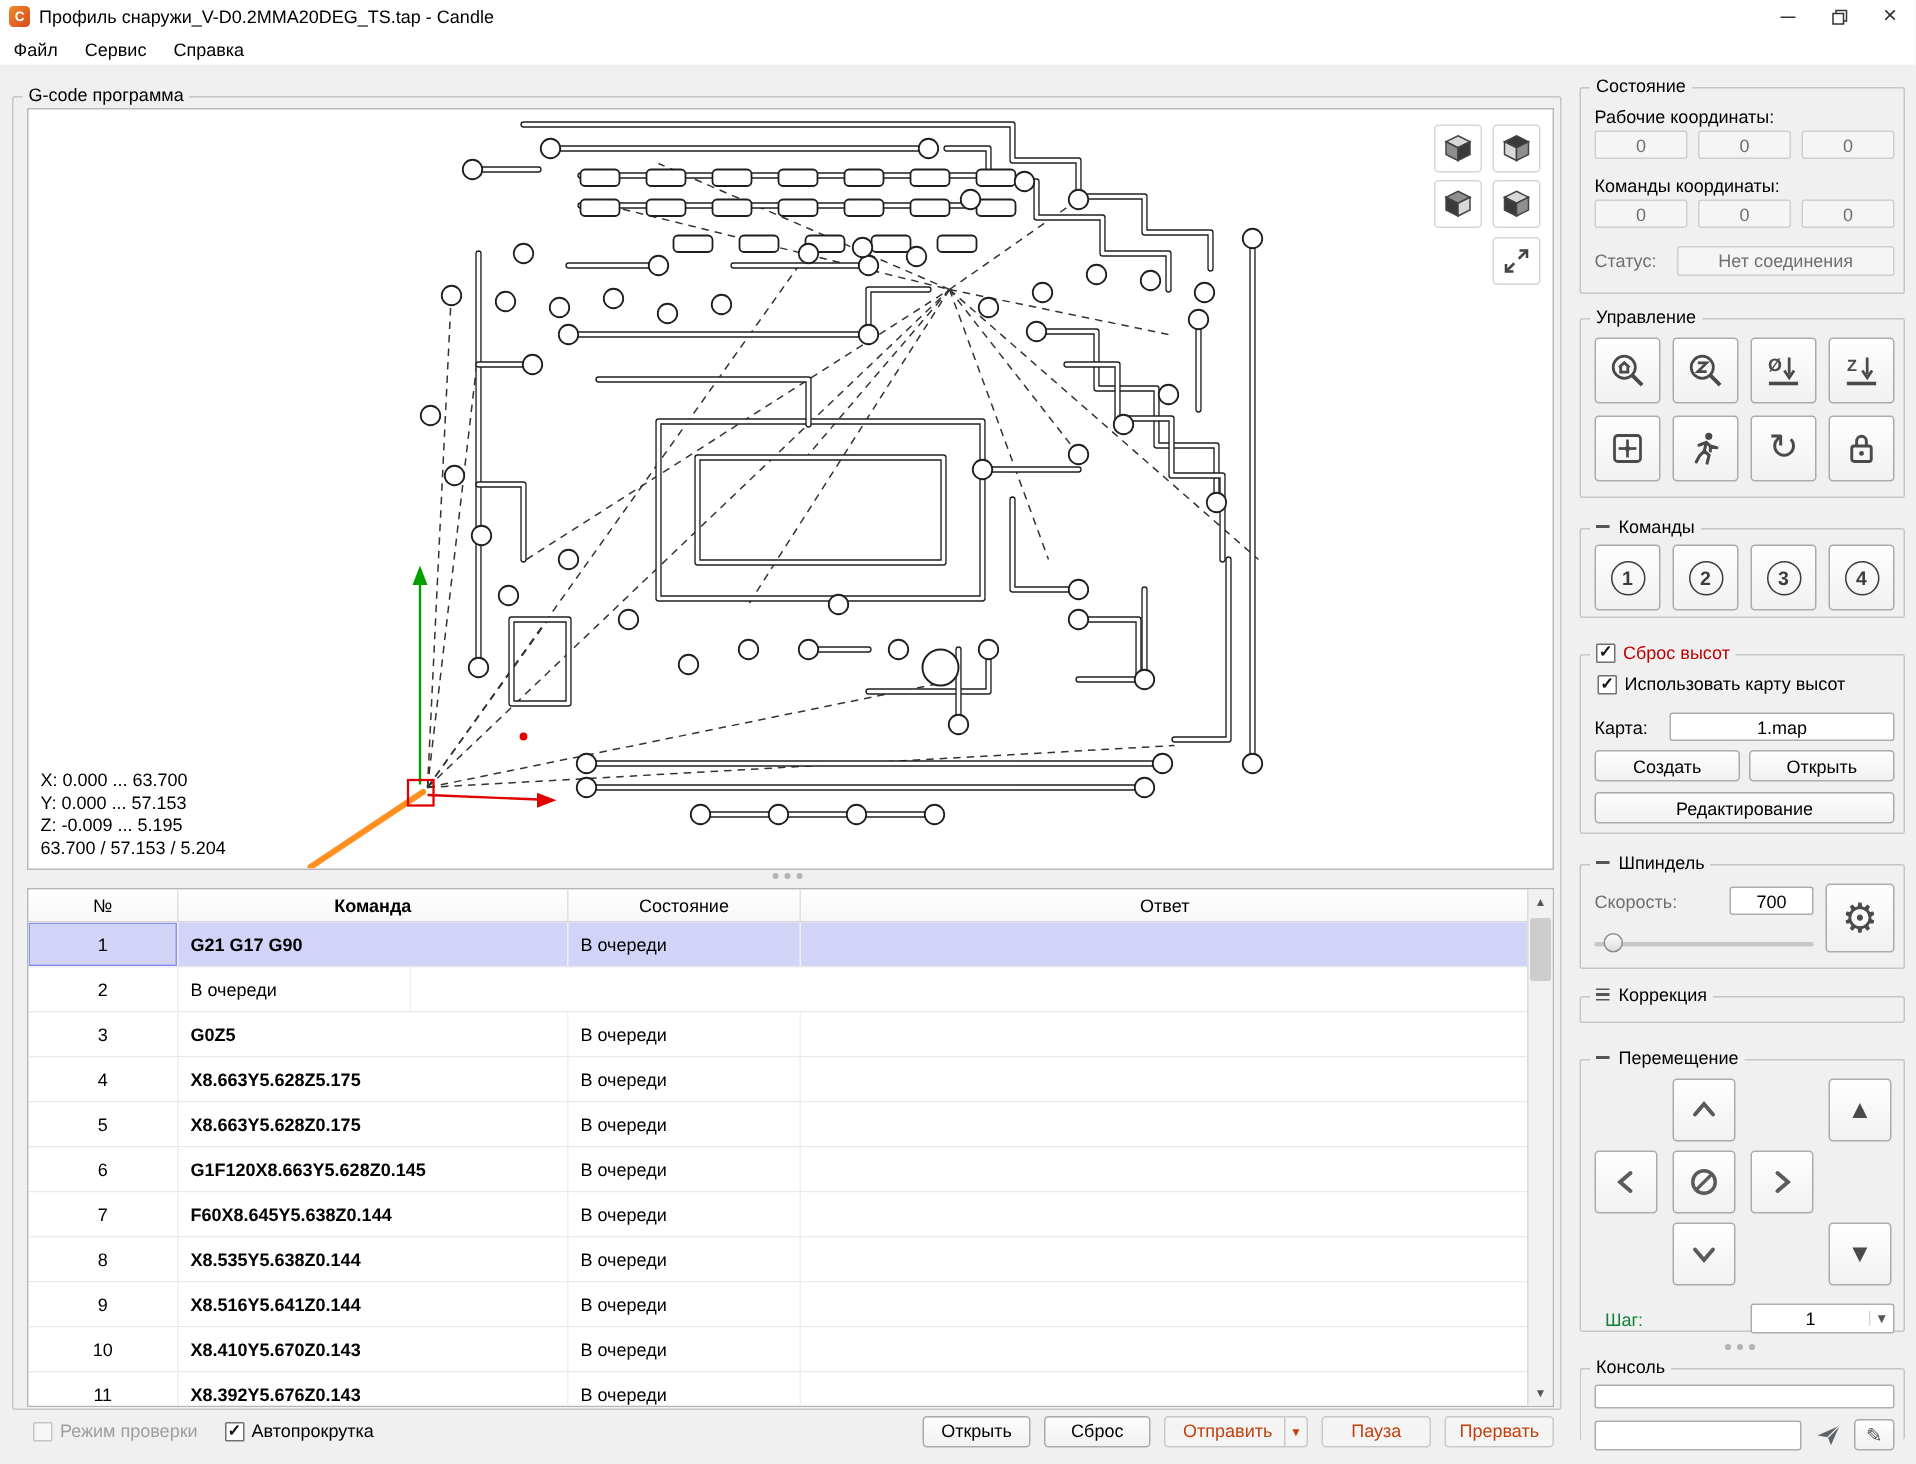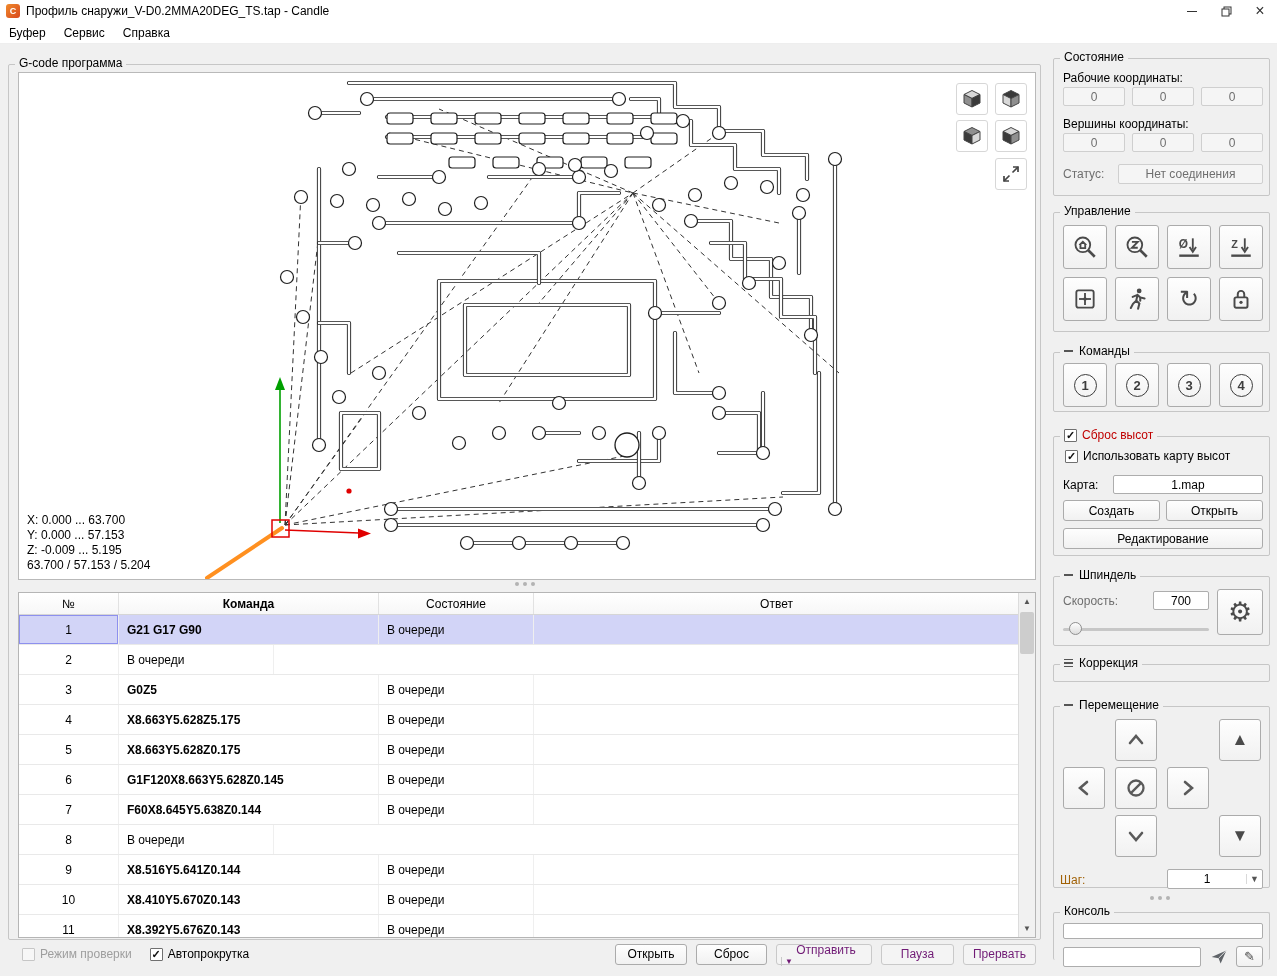--- a/index.html
+++ b/index.html
@@ -45,21 +45,21 @@
   .c-resp { width:486px; border-right:none; }
   .hc.c-n{width:100px}.hc.c-cmd{width:260px}.hc.c-state{width:155px}.hc.c-resp{width:486px}
   .trow.sel { background:#d2d4f7; }
   .trow.sel .c-n { box-shadow: inset 0 0 0 1px #8d90ee; }
   .vscroll { position:absolute; right:0; top:0; bottom:0; width:17px; background:#f1f1f1; border-left:1px solid #dcdcdc; }
   .vs-btn { position:absolute; left:0; width:16px; height:17px; display:flex; align-items:center; justify-content:center; font-size:8px; color:#555; }
   .vs-thumb { position:absolute; left:1px; width:14px; background:#cdcdcd; border-radius:2px; }
 
   
   .btn { background:linear-gradient(#fefefe,#f1f1f1); border:1px solid #ababab; border-radius:3px; display:flex; align-items:center; justify-content:center; }
-  .btn.disabled { color:#701a75; background:#f4f4f4; border-color:#c9c9c9;flex-direction:column; }
+  .btn.disabled { color:#c2410c; background:#f4f4f4; border-color:#c9c9c9; }
   .field { border:1px solid #adadad; background:#fff; display:flex; align-items:center; justify-content:center; border-radius:2px; }
   .field.ro { background:#f5f5f5; color:#6f6f6f; border-color:#cfcfcf; }
   .icon44 { position:absolute; width:44px; height:44px; }
   .cb { display:flex; align-items:center; gap:5px; white-space:nowrap; }
   .cb .box { width:13px; height:13px; border:1px solid #707070; background:#fff; font-size:11px; line-height:11px; text-align:center; font-weight:bold; color:#111; border-radius:1px; }
   .cb.disabled { color:#9e9e9e; }
   .cb.disabled .box { border-color:#c6c6c6; background:#f7f7f7; }
 
   .num-circle { width:23px; height:23px; border:1.7px solid #3d3d3d; border-radius:50%; display:flex; align-items:center; justify-content:center; font-weight:bold; font-size:13px; color:#3d3d3d; }
 
@@ -93,21 +93,21 @@
         <rect x="3" y="1" width="7" height="7" fill="none" stroke="#333"></rect>
         <rect x="1" y="3" width="7" height="7" fill="#fff" stroke="#333"></rect>
       </svg>
   </div>
   <div class="win-btn">
       <span style="font-size:16px;">×</span>
     </div>
 </div>
 
 <div class="menubar">
-  <div class="menu-item">Буфер</div>
+  <div class="menu-item">Файл</div>
   <div class="menu-item">Сервис</div>
   <div class="menu-item">Справка</div>
 </div>
 
 <div class="grp" style="left:8px; top:64px; width:1033px; height:876px;">
   <span class="grp-title">
       <span>G-code программа</span>
     </span>
 </div>
 
@@ -378,20 +378,21 @@
         <div class="tcell c-resp"></div>
       </div>
       <div class="trow">
         <div class="tcell c-n">7</div>
         <div class="tcell c-cmd">F60X8.645Y5.638Z0.144</div>
         <div class="tcell c-state">В очереди</div>
         <div class="tcell c-resp"></div>
       </div>
       <div class="trow">
         <div class="tcell c-n">8</div>
+        <div class="tcell c-cmd">X8.535Y5.638Z0.144</div>
         <div class="tcell c-state">В очереди</div>
         <div class="tcell c-resp"></div>
       </div>
       <div class="trow">
         <div class="tcell c-n">9</div>
         <div class="tcell c-cmd">X8.516Y5.641Z0.144</div>
         <div class="tcell c-state">В очереди</div>
         <div class="tcell c-resp"></div>
       </div>
       <div class="trow">
@@ -443,21 +444,21 @@
 </div>
 
 <div class="grp" style="left:1053px; top:58px; width:217px; height:138px;">
   <span class="grp-title">
       <span>Состояние</span>
     </span>
   <div class="lbl" style="left:9px; top:12px;">Рабочие координаты:</div>
   <div class="field ro" style="position:absolute; left:9px;  top:28px; width:62px; height:19px;">0</div>
   <div class="field ro" style="position:absolute; left:78px; top:28px; width:62px; height:19px;">0</div>
   <div class="field ro" style="position:absolute; left:147px;top:28px; width:62px; height:19px;">0</div>
-  <div class="lbl" style="left:9px; top:58px;">Вершины координаты:</div>
+  <div class="lbl" style="left:9px; top:58px;">Команды координаты:</div>
   <div class="field ro" style="position:absolute; left:9px;  top:74px; width:62px; height:19px;">0</div>
   <div class="field ro" style="position:absolute; left:78px; top:74px; width:62px; height:19px;">0</div>
   <div class="field ro" style="position:absolute; left:147px;top:74px; width:62px; height:19px;">0</div>
   <div class="lbl" style="left:9px; top:108px; color:#6f6f6f;">Статус:</div>
   <div class="field ro" style="position:absolute; left:64px; top:105px; width:145px; height:20px;">Нет соединения</div>
 </div>
 
 <div class="grp" style="left:1053px; top:212px; width:217px; height:120px;">
   <span class="grp-title">
       <span>Управление</span>
@@ -624,21 +625,21 @@
 
   <div class="btn" style="position:absolute; left:61px; top:108px; width:42px; height:42px;">
     <svg width="22" height="22" viewBox="0 0 22 22" fill="none" stroke="#5a5a5a" stroke-width="2.6" stroke-linecap="round">
         <path d="M5 8 L11 15 L17 8"></path>
       </svg>
   </div>
   <div class="btn" style="position:absolute; left:165px; top:108px; width:42px; height:42px;">
     <span style="font-size:17px; color:#4a4a4a;">▼</span>
   </div>
 
-  <div class="lbl" style="left:6px; top:166px; color:#a16207;">Шаг:</div>
+  <div class="lbl" style="left:16px; top:166px; color:#15803d;">Шаг:</div>
   <div class="combo" style="position:absolute; left:113px; top:162px; width:96px; height:20px;">
     <span class="val">1</span>
     <span class="arr">▼</span>
   </div>
 </div>
 
 <div class="dots" style="left:1150px; top:896px;">
     <i></i>
     <i></i>
     <i></i>

